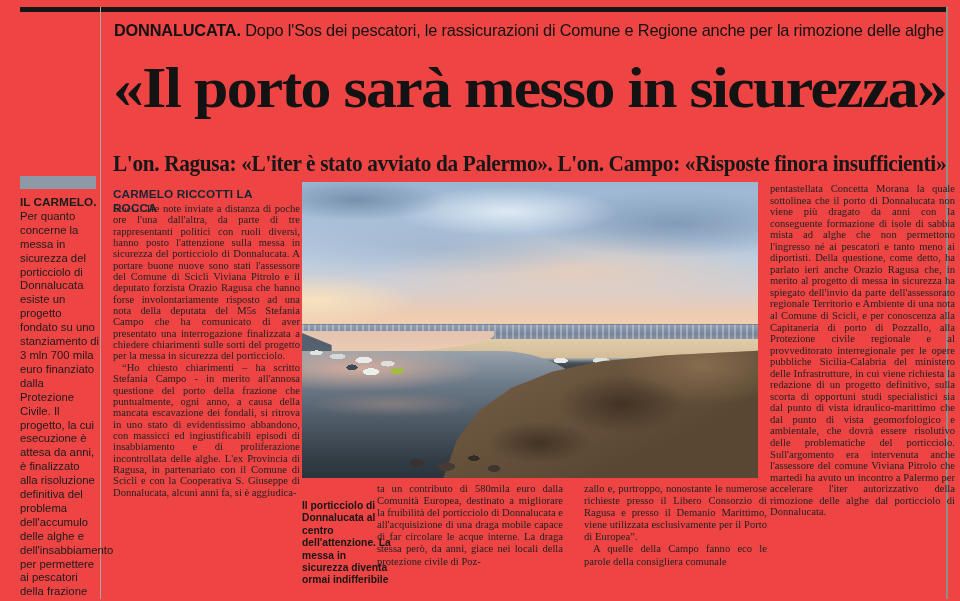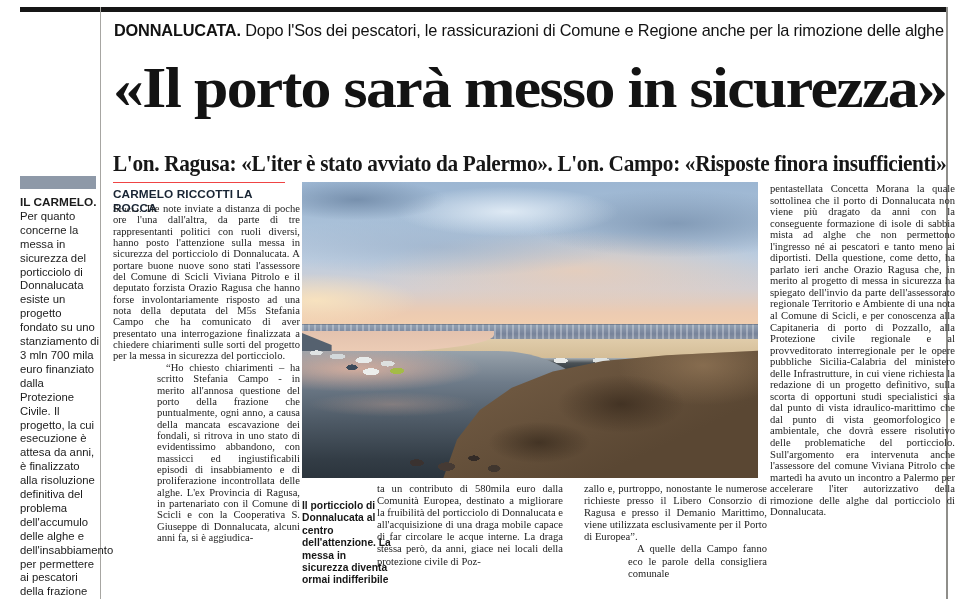--- a/index.html
+++ b/index.html
@@ -1,16 +1,16 @@
 <!DOCTYPE html>
 <html lang="it"><head>
 <meta charset="utf-8">
 <style>
   html,body{margin:0;padding:0;background:#e9e8e4;}
-  #stage{position:relative;width:960px;height:601px;background:#ffffff;overflow:hidden;
+  #stage{position:relative;width:960px;height:601px;background:#ef4444;overflow:hidden;
          font-family:"Liberation Sans",sans-serif;color:#1f1f1f;}
   .abs{position:absolute;}
   
   #top-rule{left:20px;top:7px;width:927px;height:5px;background:#161616;}
   #vline-left{left:100px;top:7px;width:1px;height:592px;background:#a7a6a2;}
   #vline-right{left:946px;top:7px;width:2px;height:592px;background:#8f8e8a;}
   
   #kicker{left:114px;top:21px;width:830px;height:22px;overflow:visible;white-space:nowrap;}
   #kicker .inner{display:inline-block;white-space:nowrap;font-size:17px;letter-spacing:-.2px;color:#121212;}
   #kicker .k-tag{font-weight:bold;}
@@ -26,21 +26,21 @@
   #sidebar-bar{left:20px;top:176px;width:76px;height:13px;background:#8e99a8;}
   #sidebar{left:20px;top:196px;width:80px;font-size:11.3px;line-height:13.9px;color:#1b1b1b;text-align:left;}
   #sidebar .sb-label{font-weight:bold;font-size:11.8px;}
   
   #byline-block{left:113px;top:182px;width:172px;border-top:1px solid #ef4444;padding-top:4px;}
   #byline-block .byline{font-weight:bold;font-size:11.8px;letter-spacing:.1px;color:#182433;}
   
   .col{font-family:"Liberation Serif",serif;font-size:10.6px;line-height:11.35px;
        text-align:justify;color:#222;hyphens:auto;-webkit-hyphens:auto;}
   .col p{margin:0;}
-  .col p.indent{text-indent:9px;margin-left:44px;}
+  .col p.indent{text-indent:9px;}
   #col1{left:113px;top:203px;width:187px;}
   #colA{left:377px;top:483px;width:186px;line-height:12.1px;}
   #colB{left:584px;top:483px;width:183px;line-height:12.1px;}
   #colC{left:770px;top:183px;width:185px;line-height:11.55px;}
   .dateline{font-variant:small-caps;letter-spacing:.3px;}
   
   #photo{left:302px;top:182px;width:456px;height:296px;overflow:hidden;background:#b7c9dd;}
   #photo div{position:absolute;}
   .ph-sky{inset:0;background:
     radial-gradient(ellipse 28% 10% at 12% 6%, rgba(105,130,160,.75), transparent 70%),

